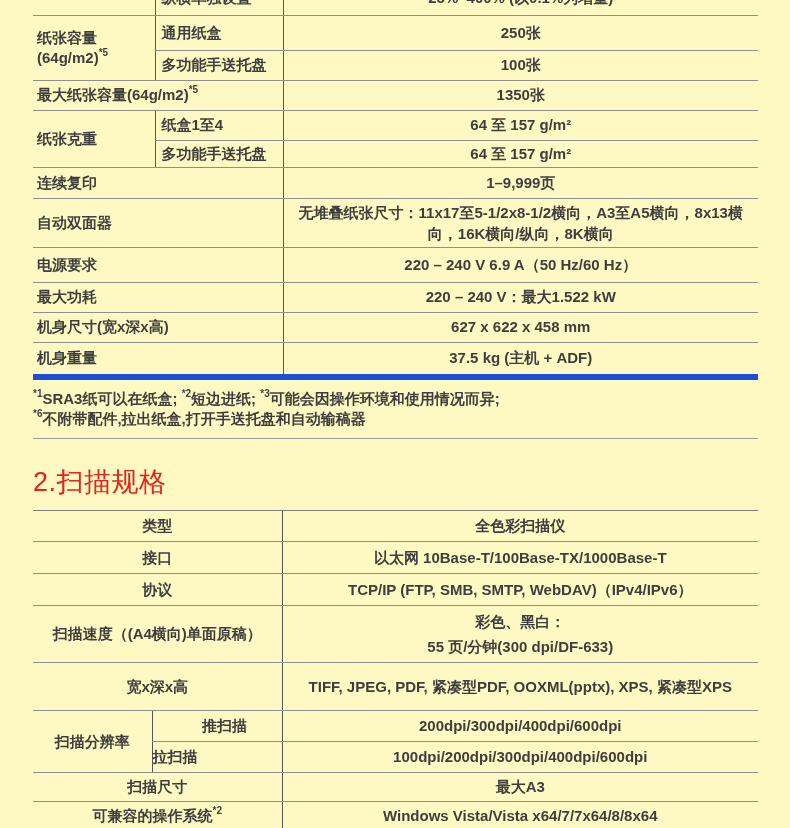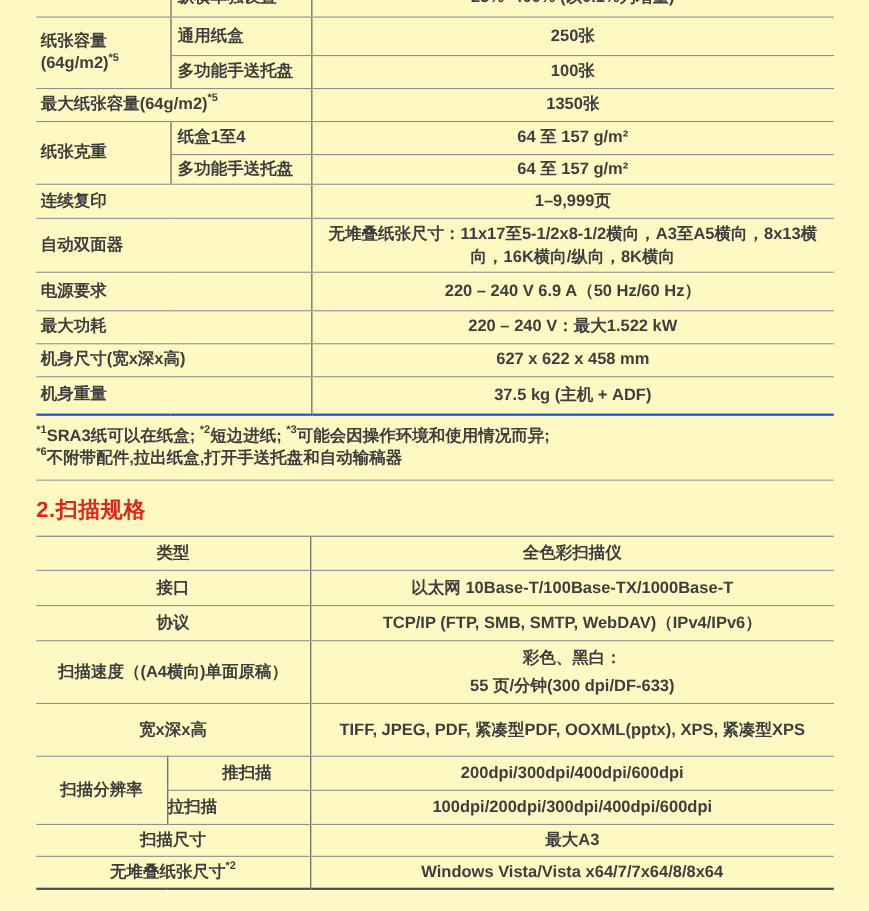--- a/index.html
+++ b/index.html
@@ -22,21 +22,21 @@
     font-weight: 700;
     color: #3e3e3e;
     border-top: 1.5px solid #8f8f8f;
     border-bottom: 1.5px solid #8f8f8f;
     vertical-align: middle;
     line-height: 20px;
   }
   
   table.t1 { margin-top: -19px; }
   table.t1 tr:first-child td { border-top: none; }
-  table.t1 tr:last-child td { border-bottom: 2px solid #1d4ed8; }
+  table.t1 tr:last-child td { border-bottom: 6px solid #1d4ed8; }
   table.t2 { margin-top: 10px; }
   table.t2 tr:first-child td { border-top: 1.5px solid #7d7d7d; }
   table.t2 tr:last-child td { border-bottom: 2px solid #4e4e4e; }
 
   td.lbl  { text-align: left; padding-left: 4px; }
   td.sub  { text-align: left; padding-left: 6px; border-left: 1.5px solid #565656; }
   td.val  { text-align: center; padding: 3px 8px; border-left: 1.5px solid #565656; }
   td.lbl2 { text-align: center; padding: 0 4px; }
 
   .cell-sup, .fn-sup { font-size: 10px; font-weight: 700; line-height: 0; position: relative; top: -1px; }
@@ -48,23 +48,23 @@
     margin-top: 9px;
     padding-bottom: 9px;
     width: 725px;
     font-size: 15px;
     font-weight: 700;
     line-height: 20px;
     color: #3e3e3e;
     border-bottom: 1.5px solid #9a9a9a;
   }
   .section-heading {
-    margin-top: 13px;
-    font-size: 20px;
-    font-weight: 700;
+    margin-top: 25px;
+    font-size: 27px;
+    font-weight: 400;
     color: #e5231b;
     letter-spacing: 0.5px;
   }
 
   
   .r-cut  { height: 34px; } .r35 { height: 35px; } .r30 { height: 30px; }
   .r27 { height: 27px; } .r31 { height: 31px; } .r47 { height: 47px; }
   
   .s31 { height: 31px; } .s32 { height: 32px; } .s55 { height: 55px; }
   .s48 { height: 48px; } .s29 { height: 29px; }
@@ -205,20 +205,20 @@
         <td class="sub" style="text-align:left;padding-left:0"><span>拉扫描</span></td>
         <td class="val"><span>100dpi/200dpi/300dpi/400dpi/600dpi</span></td>
       </tr>
 
       <tr class="s29">
         <td class="lbl2" colspan="2"><span>扫描尺寸</span></td>
         <td class="val"><span>最大A3</span></td>
       </tr>
 
       <tr class="s29">
-        <td class="lbl2" colspan="2"><span>无堆叠纸张尺寸</span><sup class="cell-sup">*2</sup></td>
+        <td class="lbl2" colspan="2"><span>可兼容的操作系统</span><sup class="cell-sup">*2</sup></td>
         <td class="val"><span>Windows Vista/Vista x64/7/7x64/8/8x64</span></td>
       </tr>
     </tbody>
       </table>
 
   </div>
 </div>
 
 </body></html>

